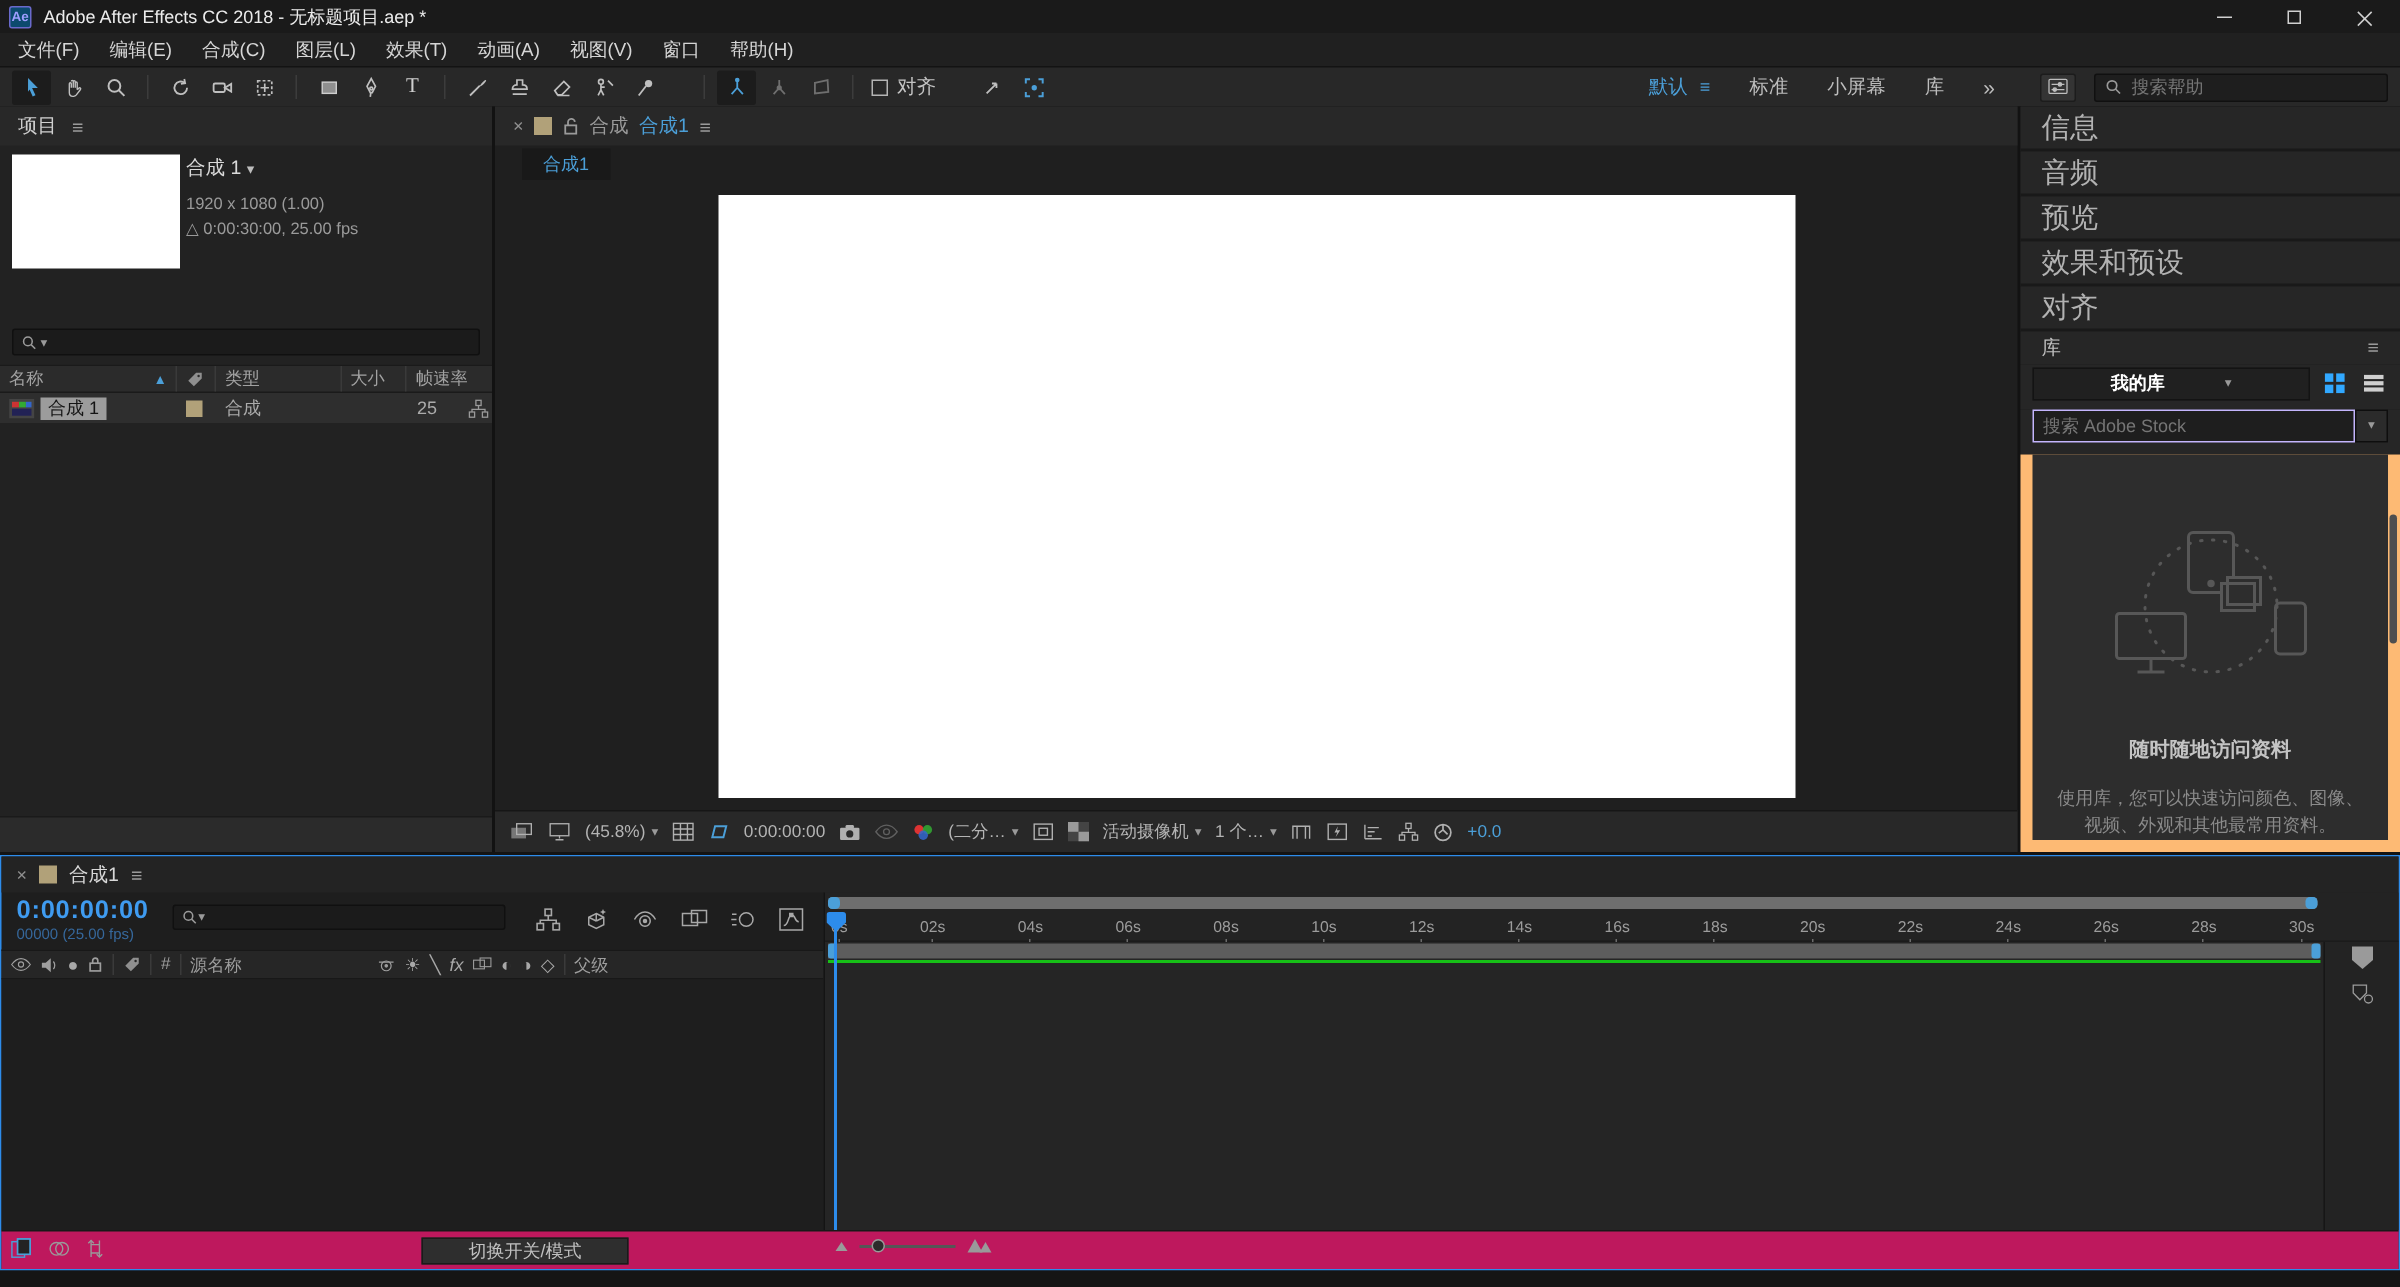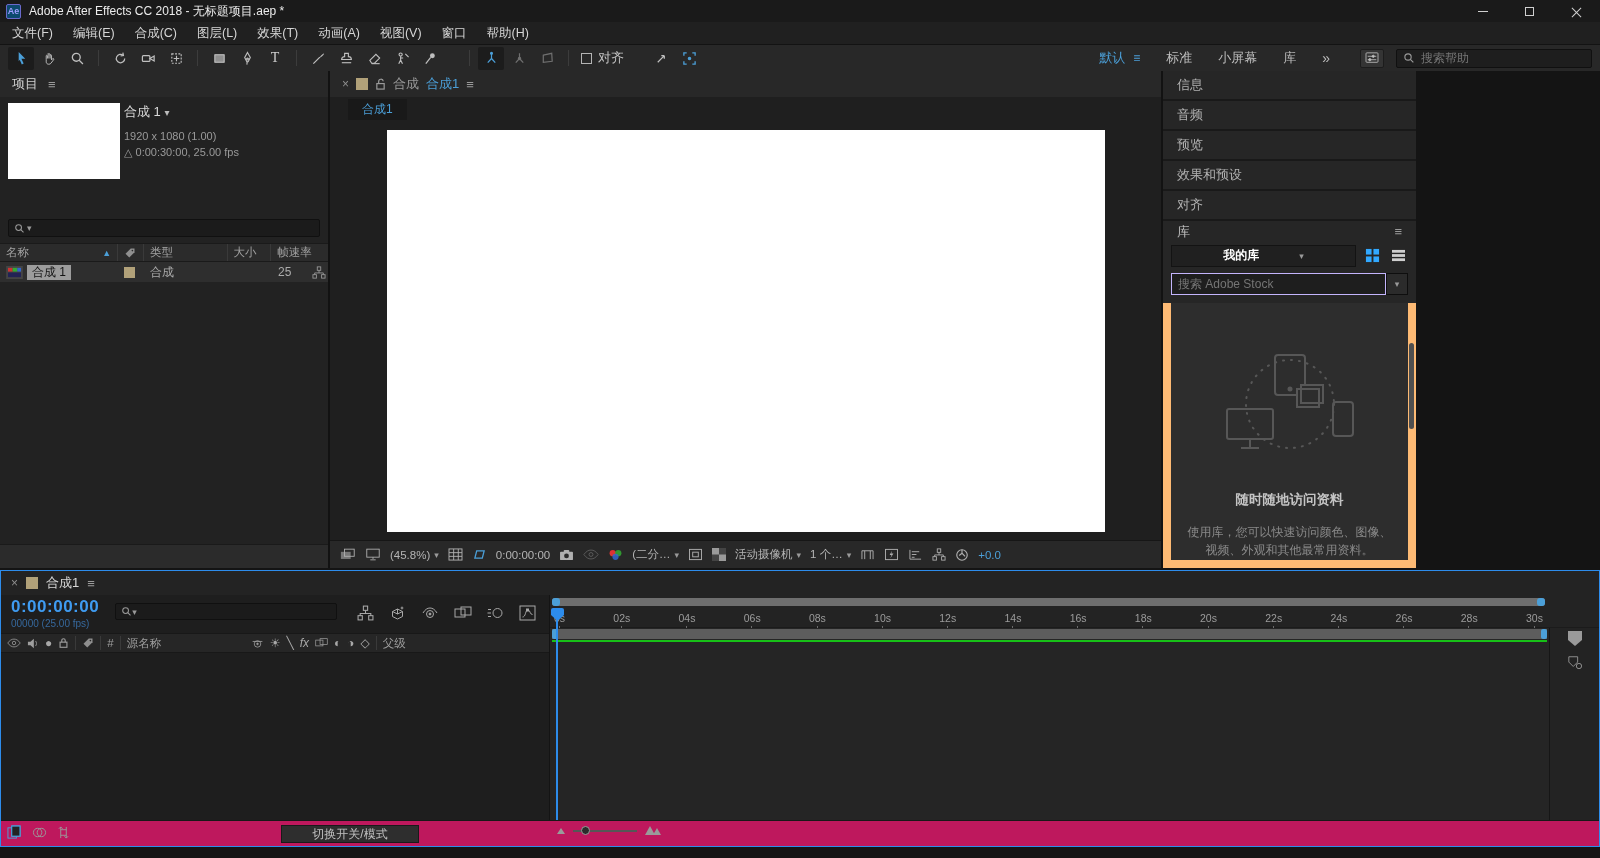--- a/index.html
+++ b/index.html
@@ -40,21 +40,21 @@
   .ws-menu { font-size:12px; color:#4b9fd8; }
   .ws-more { font-size:14px; }
   .ws-settings { width:24px; height:19px; background:#343434; border:1px solid #1c1c1c; border-radius:2px;
                  display:flex; align-items:center; justify-content:center; margin-left:4px; }
   .help-search { display:flex; align-items:center; gap:6px; background:#1e1e1e; border:1px solid #101010;
                  border-radius:2px; height:19px; width:196px; padding:0 6px; }
   .help-search input { background:transparent; border:0; outline:none; color:#bdbdbd; font-size:12px; width:140px;
                        font-family:inherit; }
 
   
-  .main { position:absolute; top:71px; left:0; width:1416px; height:497px; background:#121212; display:flex; }
+  .main { position:absolute; top:71px; left:0; width:1600px; height:497px; background:#121212; display:flex; }
 
   
   .project { width:330px; background:#222; display:flex; flex-direction:column; border-right:2px solid #121212; }
   .ptabbar { height:26px; display:flex; align-items:center; gap:10px; padding-left:12px;
              font-size:13px; color:#cfcfcf; background:#282828; }
   .pmenu { color:#9a9a9a; font-size:13px; }
   .pinfo { display:flex; padding:6px 8px; gap:4px; }
   .thumb { width:112px; height:76px; background:#fff; }
   .pinfo-meta { font-size:11px; color:#9a9a9a; padding-top:4px; }
   .pinfo-name { font-size:13px; color:#dadada; margin-bottom:5px; }
@@ -90,21 +90,21 @@
   .comp-white { width:718px; height:402px; background:#fff; }
   .vtoolbar { height:28px; background:#282828; border-top:1px solid #161616; display:flex; align-items:center;
               gap:9px; padding:0 10px; font-size:11.5px; color:#b4b4b4; white-space:nowrap; overflow:hidden; }
   .vsel { display:flex; align-items:center; gap:4px; }
   .chev { font-size:9px; color:#9a9a9a; }
   .blue { color:#4b9fd8; }
 
   
   .sidebar { width:253px; background:#191919; display:flex; flex-direction:column; }
   .hbar { height:30px; background:#262626; border-bottom:2px solid #191919; display:flex; align-items:center;
-          padding:0 14px; font-size:13px; color:#b2b2b2; }
+          padding:0 14px; font-size:19px; color:#b2b2b2; }
   .libhead { height:32px; background:#262626; display:flex; align-items:center; justify-content:space-between;
              padding:0 14px; font-size:13px; color:#c0c0c0; }
   .librow { display:flex; align-items:center; gap:6px; padding:2px 8px 6px 8px; background:#262626; }
   .lib-select { flex:1; height:22px; background:#202020; border:1px solid #131313; display:flex; align-items:center;
                 justify-content:center; gap:40px; font-size:12px; color:#fff; font-weight:bold; }
   .viewbtn { width:20px; height:20px; display:flex; align-items:center; justify-content:center; }
   .stockrow { display:flex; background:#262626; padding:0 8px 8px 8px; }
   .stock-input { flex:1; height:22px; background:#1e1e1e; border:1px solid #c4b5fd; display:flex; align-items:center; }
   .stock-input input { flex:1; background:transparent; border:0; outline:none; color:#8f8f8f; font-size:12px;
                        padding:0 6px; font-family:inherit; }

